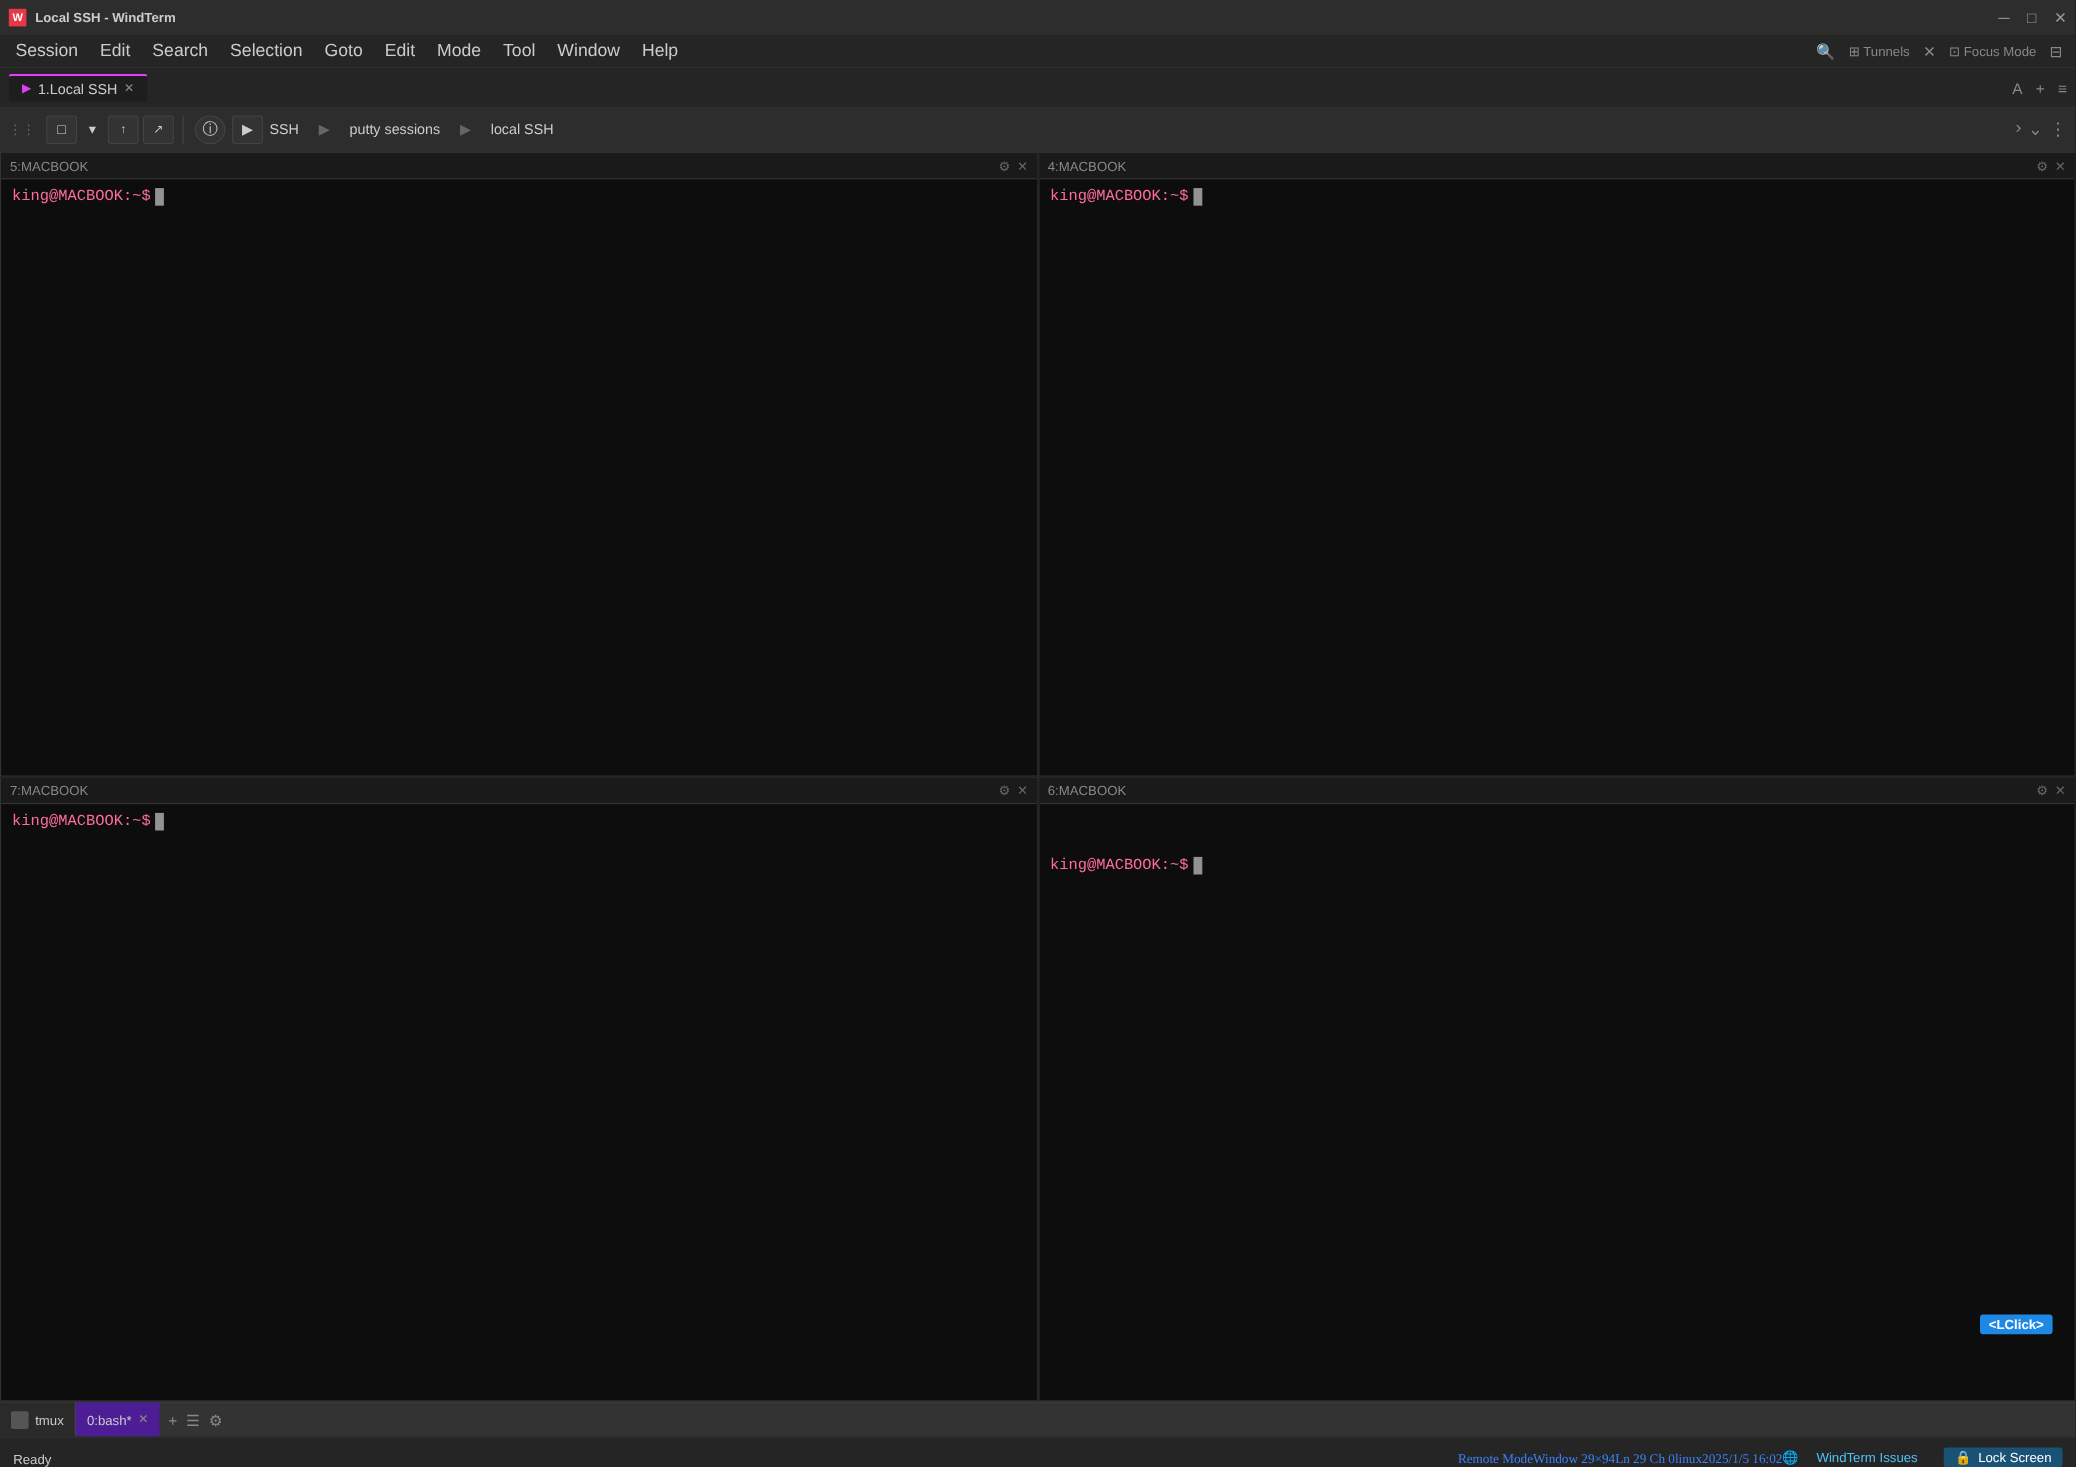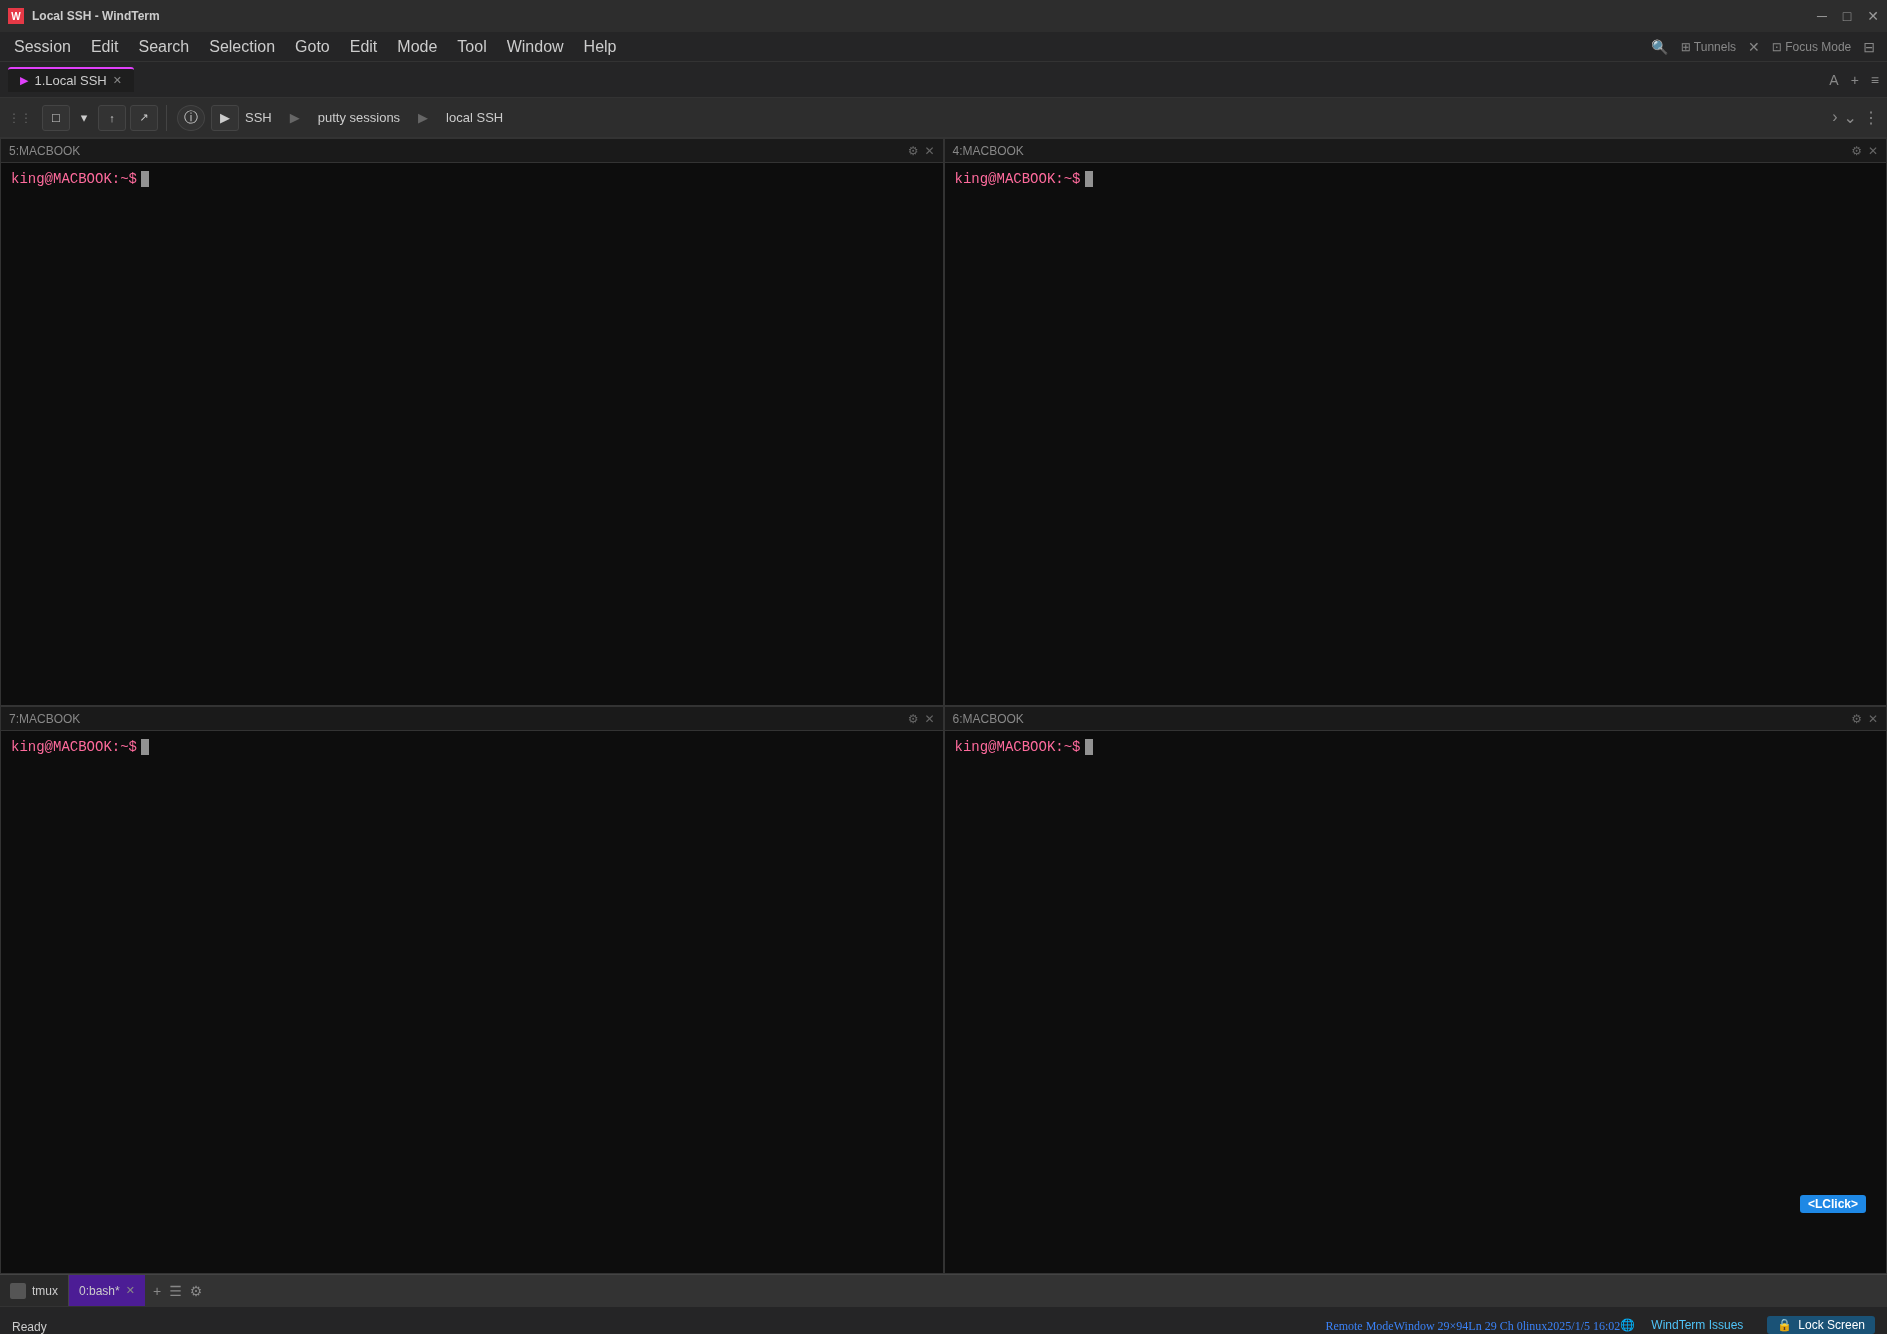--- a/index.html
+++ b/index.html
@@ -422,21 +422,21 @@
       </div>
     </div>
     <div class="terminal-content">
       <div class="prompt">
         <span class="prompt-user">king@MACBOOK:~$</span>
         <span style="display:inline-block; width:8px; height:16px; background:#ccc; margin-left:4px; opacity:0.7;"></span>
       </div>
     </div>
   </div>
 
-  <div class="terminal-pane" style="position:relative;">
+  <div class="terminal-pane" style="position:relative;gap:40px;">
     <div class="pane-title-bar">
       <span class="pane-title">6:MACBOOK</span>
       <div class="pane-controls">
         <span>⚙</span>
         <span>✕</span>
       </div>
     </div>
     <div class="terminal-content">
       <div class="prompt">
         <span class="prompt-user">king@MACBOOK:~$</span>

